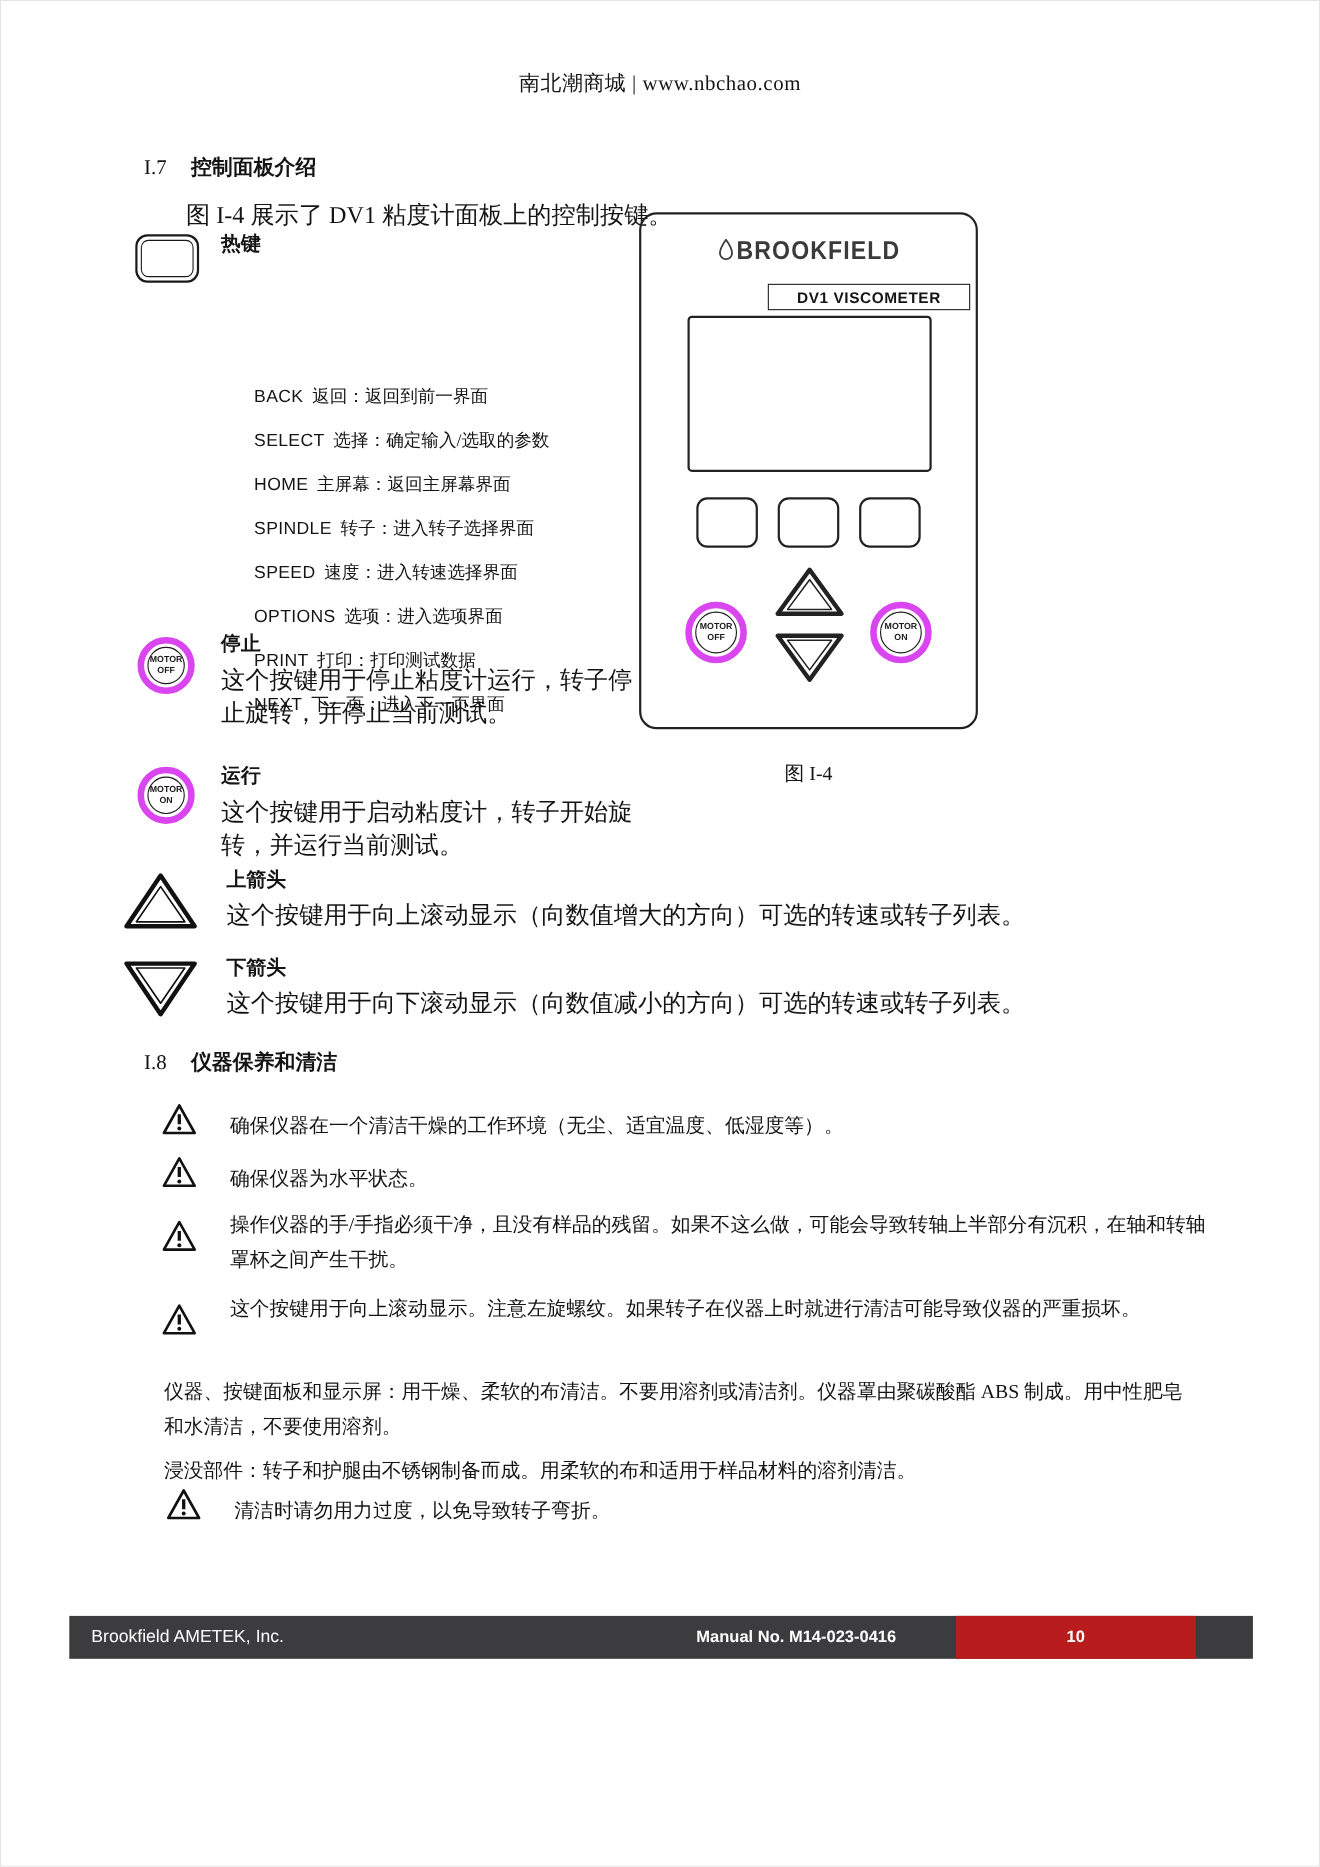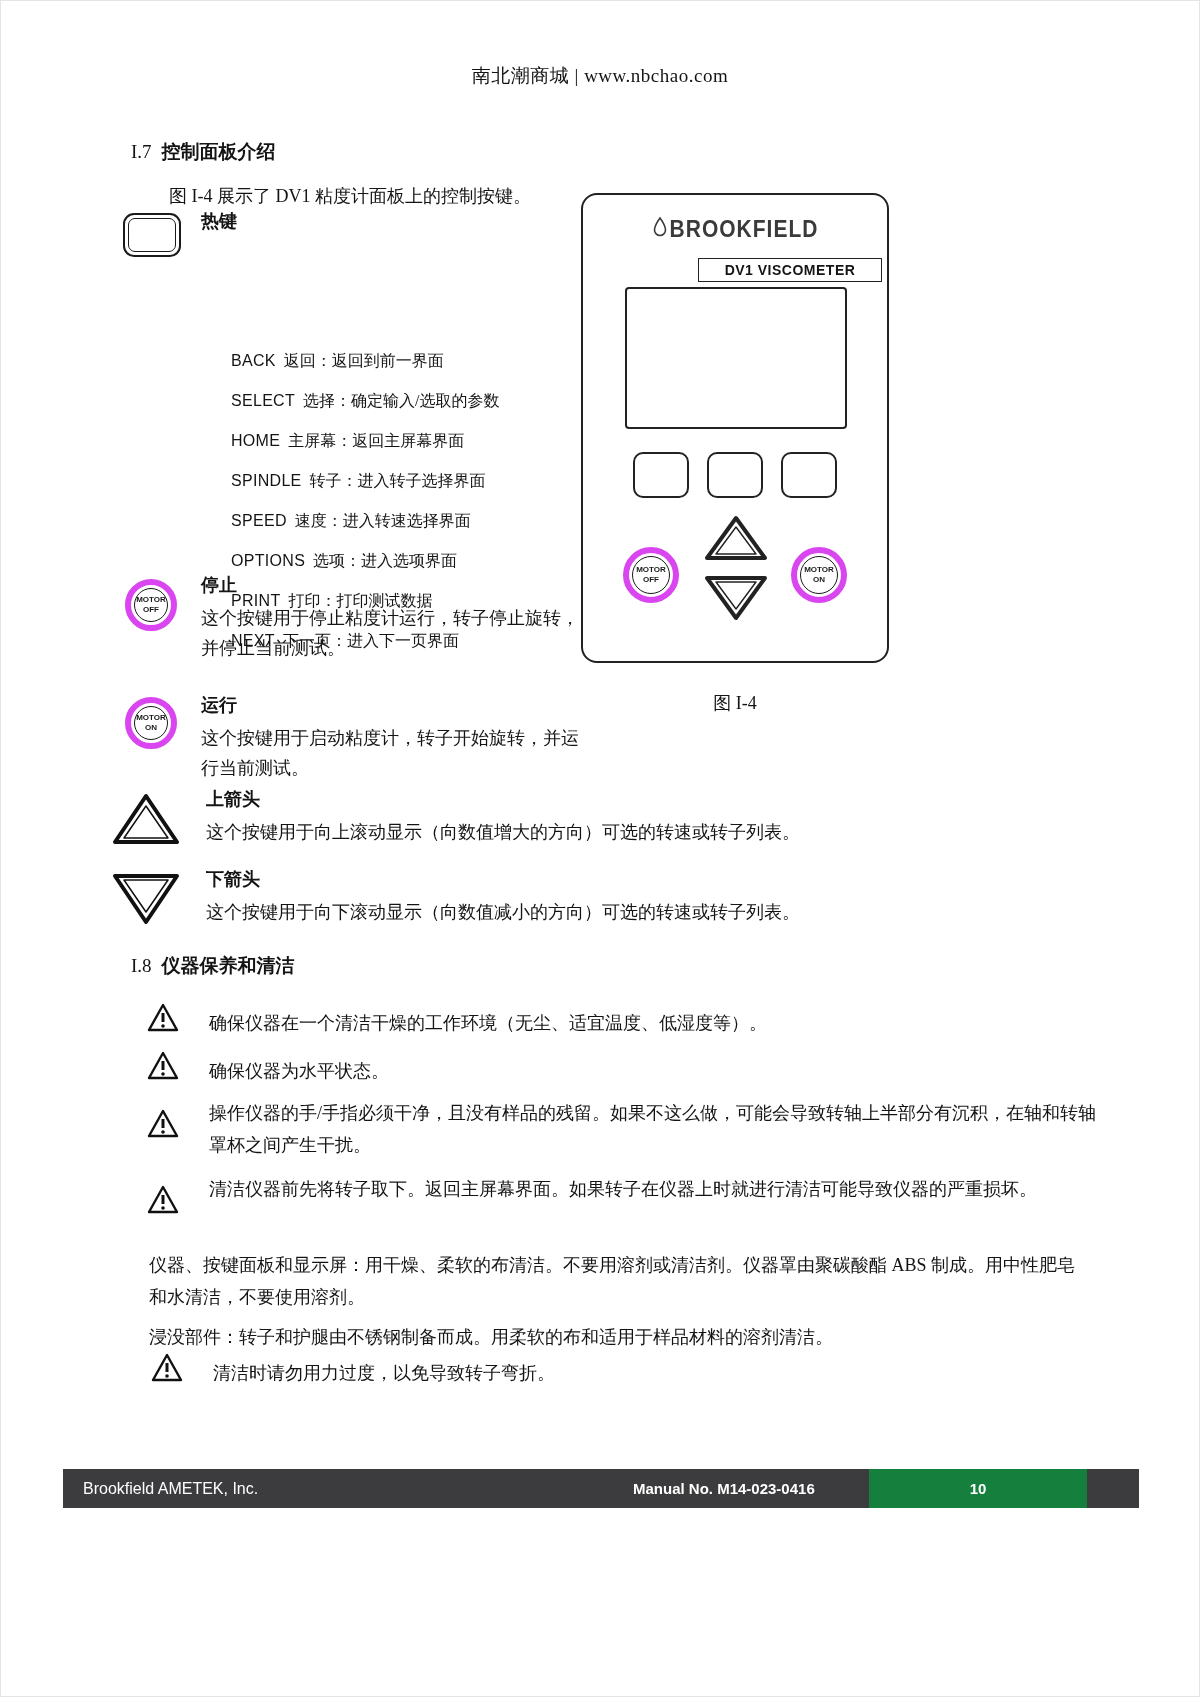--- a/index.html
+++ b/index.html
@@ -5,24 +5,24 @@
   * { margin:0; padding:0; box-sizing:border-box; }
   html,body { background:#fff; }
   body { font-family:"Liberation Serif", serif; color:#141414; }
   .page { position:relative; width:1200px; height:1697px; background:#fff;
           border:1px solid #e4e4e4; overflow:hidden; }
   .abs { position:absolute; }
 
   .site-header { width:100%; text-align:center; font-size:19px; letter-spacing:.5px; }
 
   .sec-head { font-size:19px; }
-  .sec-head .num { margin-right:10px; }
+  .sec-head .num { margin-right:22px; }
   .sec-head .ttl { font-weight:bold; }
 
-  .body-text { font-size:18px; line-height:30px;font-family:Liberation Serif, serif; }
+  .body-text { font-size:22px; line-height:30px;font-family:Liberation Serif, serif; }
   .blk-title { font-size:18px; font-weight:bold; }
 
   .hotkey-list .row { display:flex; font-size:16px; line-height:29px;margin-top:11px; }
   .hotkey-list .key { font-family:"Liberation Sans", sans-serif; margin-right:8px; letter-spacing:.3px; }
 
   
   .rect-icon { width:58px; height:44px; border:2.5px solid #1a1a1a; border-radius:11px; position:absolute; }
   .rect-icon .inner { position:absolute; inset:3px; border:1.5px solid #1a1a1a; border-radius:7px; }
 
   .motor-btn { border:6px solid #d946ef; border-radius:50%; position:absolute;
@@ -44,21 +44,21 @@
 
   .caption { font-size:18px; text-align:center; }
 
   .warn-text { font-size:18px; line-height:32px; }
   .para { font-size:18px; line-height:32px; }
 
   
   .footer-bar { background:#3c3c3e; color:#fff; font-family:"Liberation Sans", sans-serif; }
   .footer-company { position:absolute; left:20px; top:0; line-height:39px; font-size:16px; }
   .footer-manual { position:absolute; left:570px; top:0; line-height:39px; font-size:15px; font-weight:bold; }
-  .footer-pagebox { position:absolute; left:806px; top:0; width:218px; height:39px; background:#15803d;
+  .footer-pagebox { position:absolute; left:806px; top:0; width:218px; height:39px; background:#b91c1c;
                     display:flex; align-items:center; justify-content:center; font-size:15px; font-weight:bold; }
 </style>
 </head>
 <body>
 
 <div class="page">
 
   <div class="abs site-header" style="top:62px;font-family:Liberation Serif, serif;">南北潮商城 | www.nbchao.com</div>
 
   <div class="abs sec-head" style="left:130px; top:138px;">
@@ -195,21 +195,21 @@
     <line x1="16" y1="10" x2="16" y2="19" stroke="#111" stroke-width="3"></line>
     <circle cx="16" cy="23" r="1.8" fill="#111"></circle>
   </svg>
   <div class="abs warn-text" style="left:208px; top:1096px; width:890px;">操作仪器的手/手指必须干净，且没有样品的残留。如果不这么做，可能会导致转轴上半部分有沉积，在轴和转轴罩杯之间产生干扰。</div>
 
   <svg class="abs" style="left:146px; top:1184px;" width="32" height="30" viewBox="0 0 32 30">
     <path d="M16 2 L30 27 L2 27 Z" fill="none" stroke="#111" stroke-width="2.4" stroke-linejoin="round"></path>
     <line x1="16" y1="10" x2="16" y2="19" stroke="#111" stroke-width="3"></line>
     <circle cx="16" cy="23" r="1.8" fill="#111"></circle>
   </svg>
-  <div class="abs warn-text" style="left:208px; top:1172px; width:890px;">清洁仪器前先将转子取下。返回主屏幕界面。如果转子在仪器上时就进行清洁可能导致仪器的严重损坏。</div>
+  <div class="abs warn-text" style="left:208px; top:1172px; width:890px;">这个按键用于向上滚动显示。注意左旋螺纹。如果转子在仪器上时就进行清洁可能导致仪器的严重损坏。</div>
 
   <div class="abs para" style="left:148px; top:1248px; width:930px;">仪器、按键面板和显示屏：用干燥、柔软的布清洁。不要用溶剂或清洁剂。仪器罩由聚碳酸酯 ABS 制成。用中性肥皂和水清洁，不要使用溶剂。</div>
   <div class="abs para" style="left:148px; top:1320px; width:940px;">浸没部件：转子和护腿由不锈钢制备而成。用柔软的布和适用于样品材料的溶剂清洁。</div>
 
   <svg class="abs" style="left:150px; top:1352px;" width="32" height="30" viewBox="0 0 32 30">
     <path d="M16 2 L30 27 L2 27 Z" fill="none" stroke="#111" stroke-width="2.4" stroke-linejoin="round"></path>
     <line x1="16" y1="10" x2="16" y2="19" stroke="#111" stroke-width="3"></line>
     <circle cx="16" cy="23" r="1.8" fill="#111"></circle>
   </svg>
   <div class="abs warn-text" style="left:212px; top:1356px; width:800px;">清洁时请勿用力过度，以免导致转子弯折。</div>

